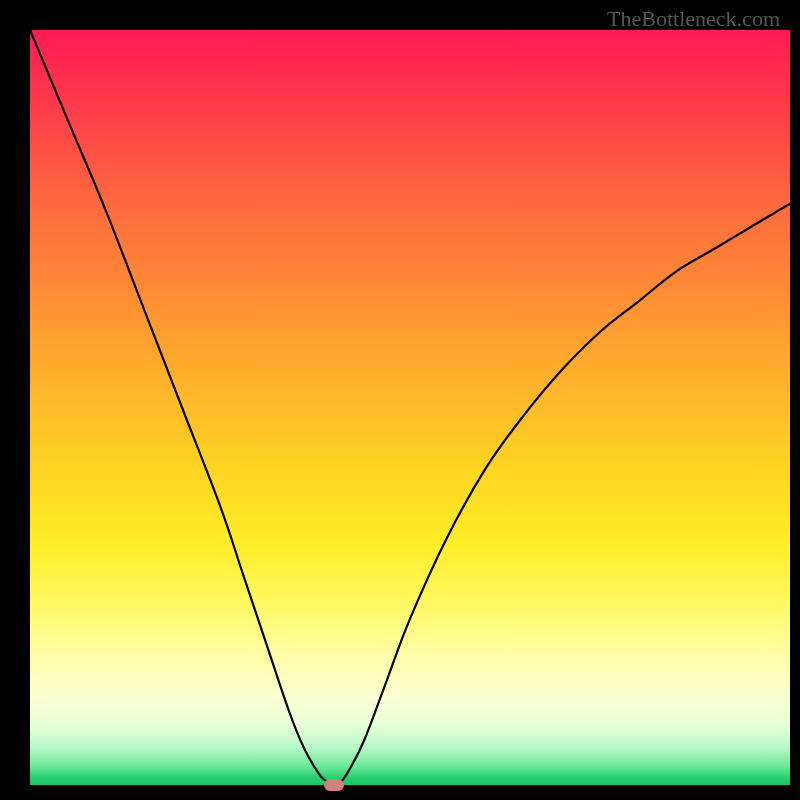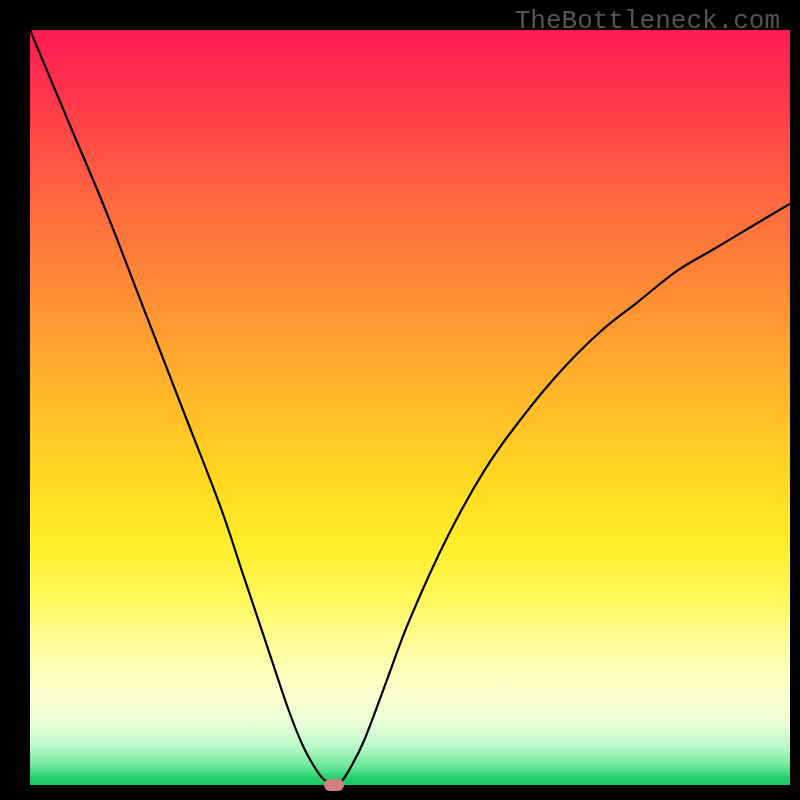--- a/index.html
+++ b/index.html
@@ -7,22 +7,22 @@
     width: 800px;
     height: 800px;
     background: #000;
     position: relative;
     overflow: hidden;
   }
   .watermark {
     position: absolute;
     top: 6px;
     right: 20px;
-    font-family: Liberation Mono, monospace;
-    font-size: 26px;
+    font-family: Liberation Serif, serif;
+    font-size: 22px;
     color: #555;
     z-index: 10;
   }
   .plot-area {
     position: absolute;
     left: 30px;
     top: 30px;
     width: 760px;
     height: 755px;
     background: linear-gradient(to bottom,

